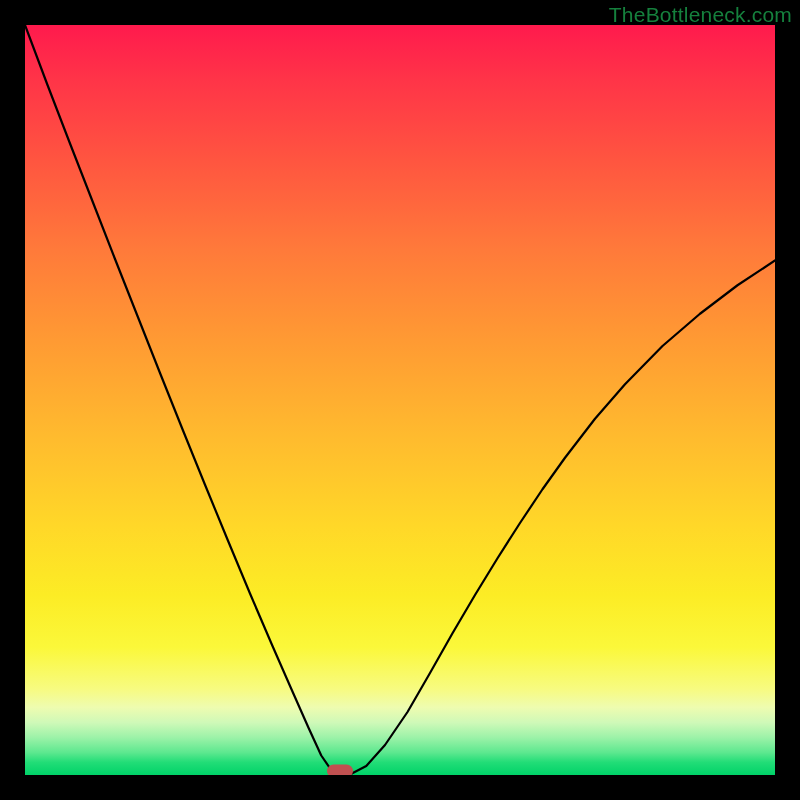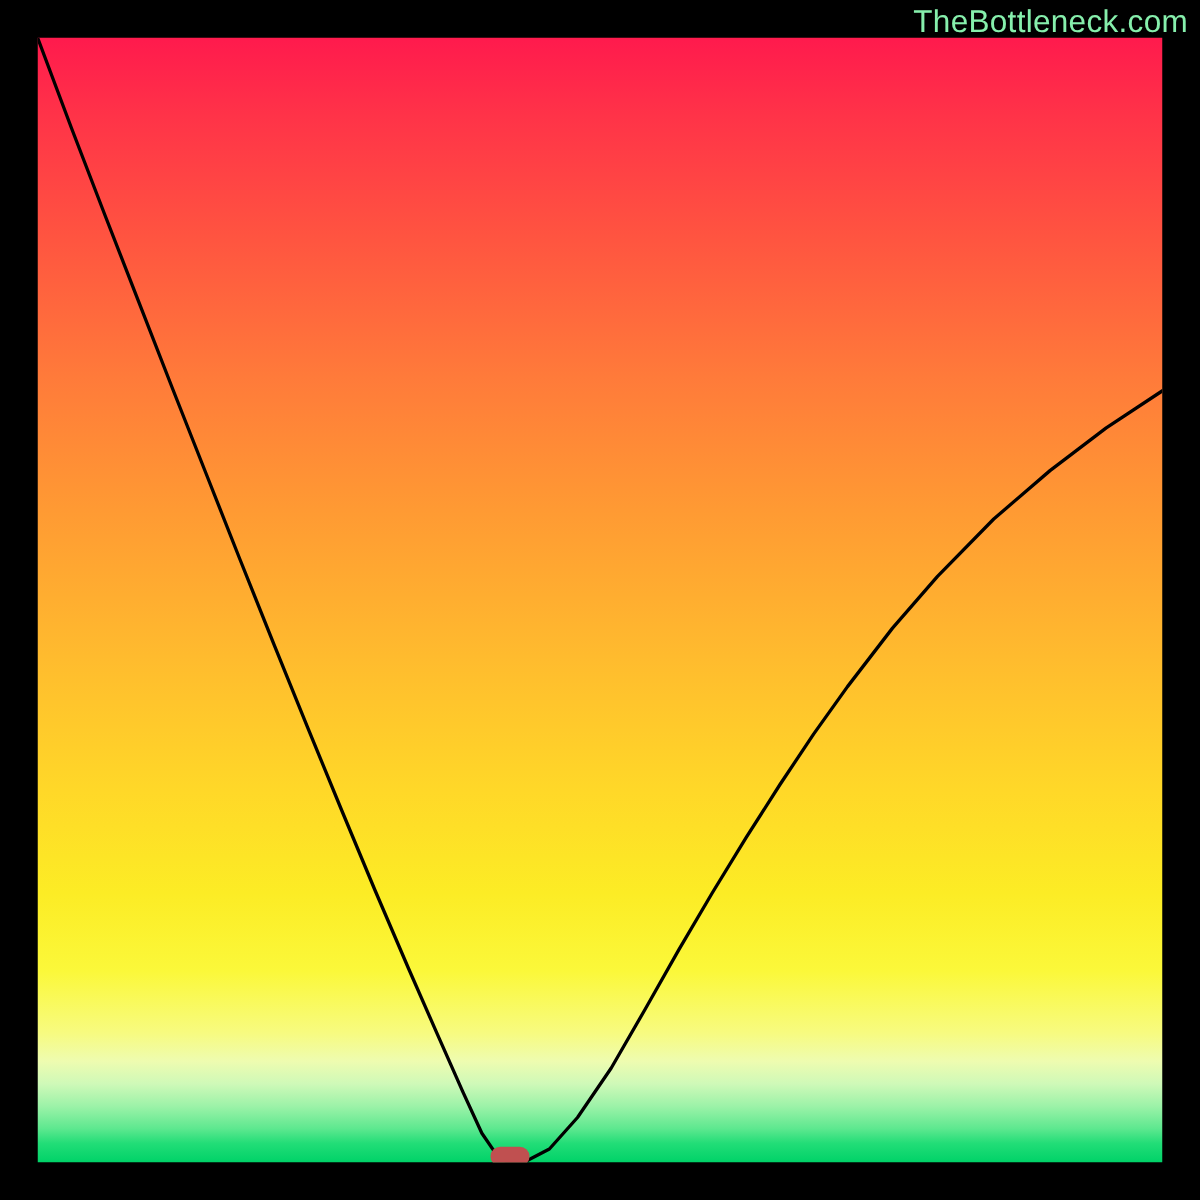--- a/index.html
+++ b/index.html
@@ -64,21 +64,21 @@
     width: 26px;
     height: 13px;
     background: #c05050;
     border-radius: 7px;
     transform: translate(-50%, -50%);
   }
   .watermark {
     position: absolute;
     top: 3px;
     right: 8px;
-    color: #86efac;
+    color: #15803d;
     font-size: 21px;
     font-weight: 500;
     letter-spacing: 0.2px;
     user-select: none;
   }
 </style>
 </head>
 <body>
 
 <div class="frame">

